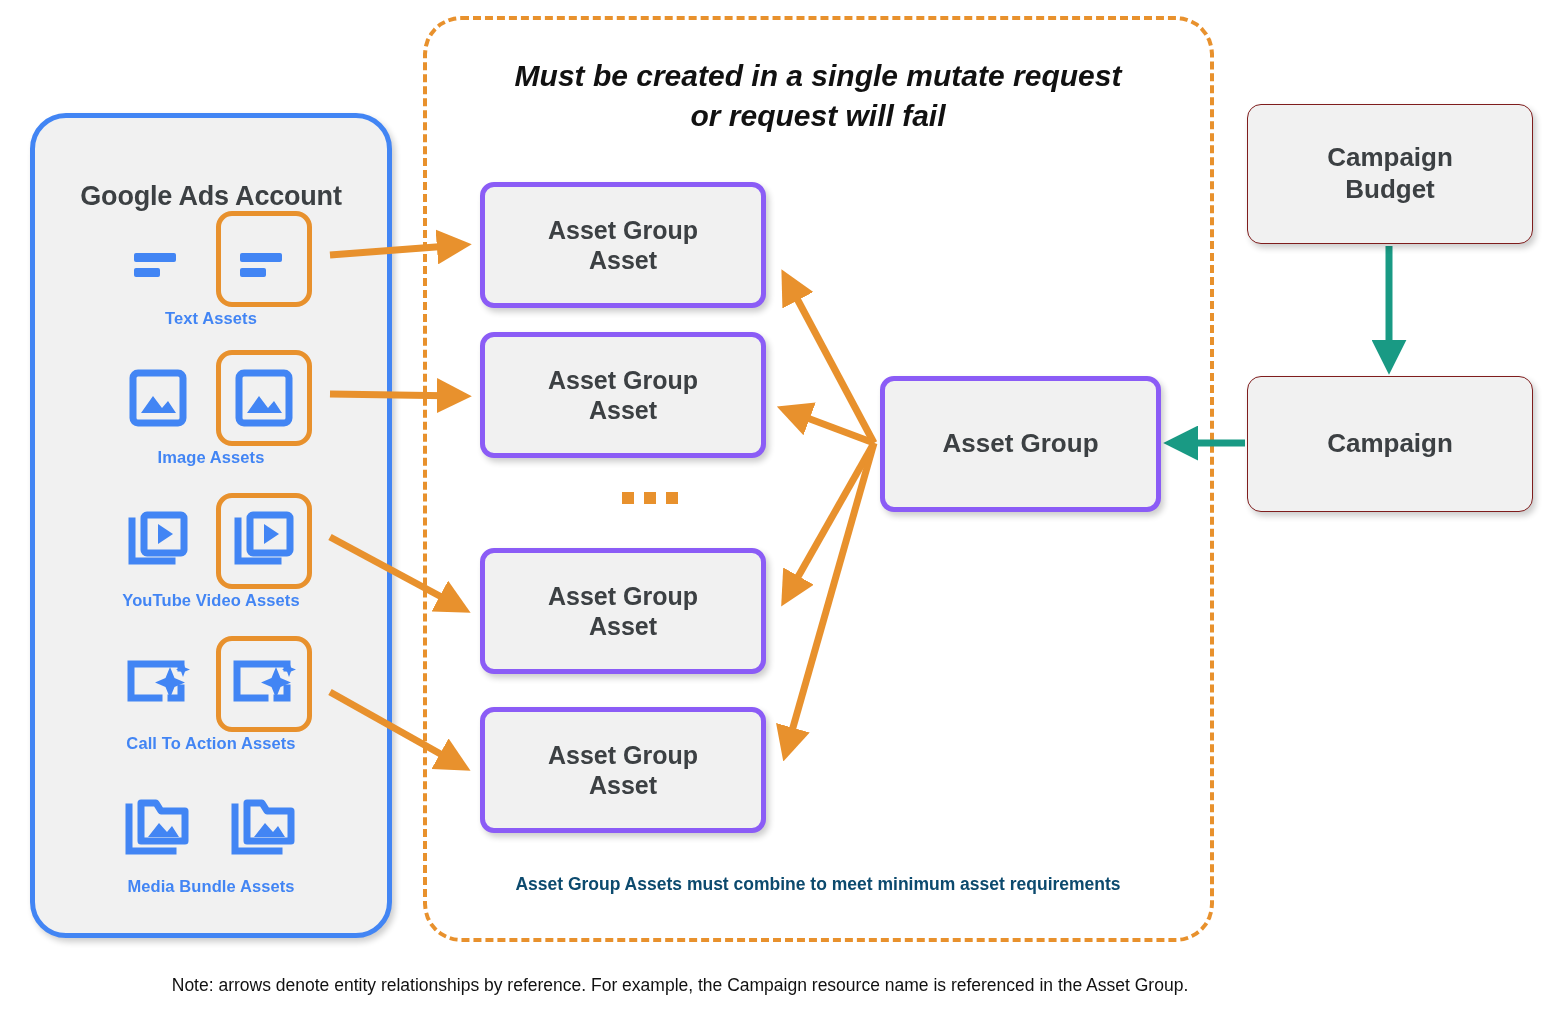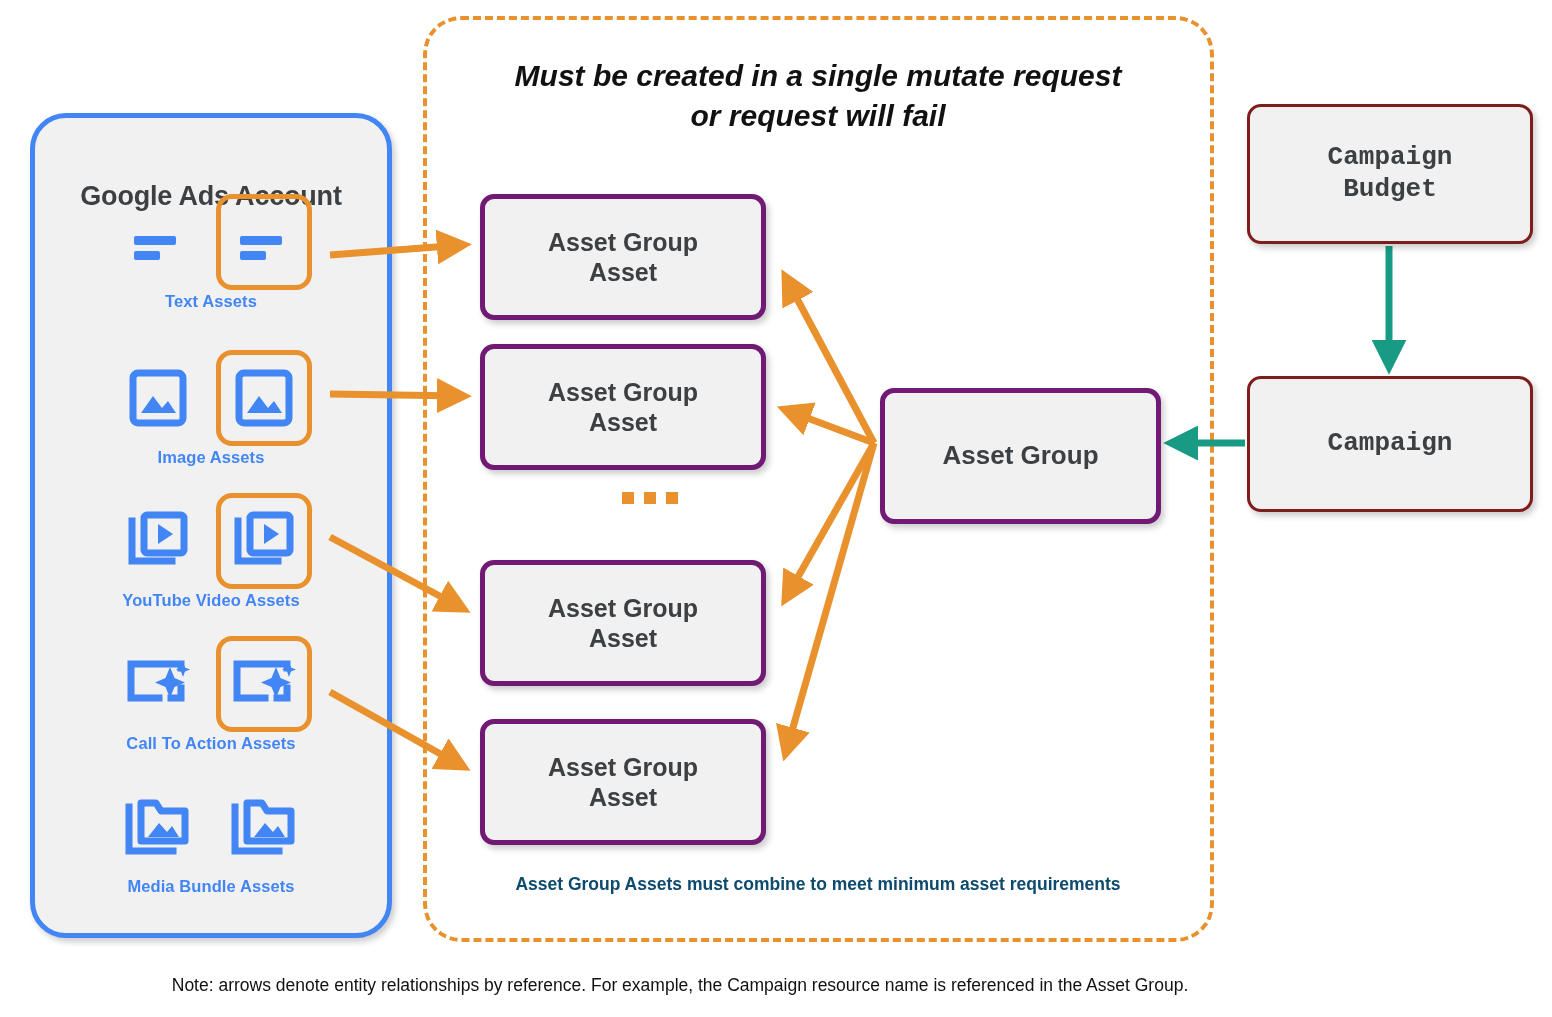--- a/index.html
+++ b/index.html
@@ -134,22 +134,22 @@
     display: flex;
     align-items: center;
     justify-content: center;
     text-align: center;
     color: #3c4043;
     font-weight: bold;
     box-shadow: 3px 4px 6px rgba(0,0,0,0.20);
     z-index: 7;
     line-height: 1.22;
   }
-  .node.orange { border: 5px solid #701a75; margin-top: 12px; }
-  .node.teal   { border: 3px solid #7f1d1d; font-family: Liberation Mono, monospace; }
+  .node.orange { border: 5px solid #8b5cf6; }
+  .node.teal   { border: 1px solid #7f1d1d; }
 
   .aga-box { width: 286px; height: 126px; font-size: 25px; left: 480px; }
   #aga-1 { top: 182px; }
   #aga-2 { top: 332px; }
   #aga-3 { top: 548px; }
   #aga-4 { top: 707px; }
 
   #asset-group-node {
     left: 880px;
     top: 376px;
@@ -231,21 +231,21 @@
     <path d="M1389,246 L1389,365" stroke="#199a84" stroke-width="7" fill="none" marker-end="url(#arrow-teal)"></path>
 
     <path d="M1245,443 L1173,443" stroke="#199a84" stroke-width="7" fill="none" marker-end="url(#arrow-teal)"></path>
   </svg>
 
   <div id="asset-library">
     <div id="asset-library-title">
       <div>Google Ads Account</div>
     </div>
 
-    <div class="asset-row" style="top:76px;">
+    <div class="asset-row" style="top:93px;">
       <div class="asset-icons">
         <div class="icon-wrap">
           <svg width="64" height="64" viewBox="0 0 64 64">
             <rect x="8" y="26" width="42" height="9" rx="2" fill="#4285f4"></rect>
             <rect x="8" y="41" width="26" height="9" rx="2" fill="#4285f4"></rect>
           </svg>
         </div>
         <div class="icon-wrap hl">
           <svg width="64" height="64" viewBox="0 0 64 64">
             <rect x="8" y="26" width="42" height="9" rx="2" fill="#4285f4"></rect>

